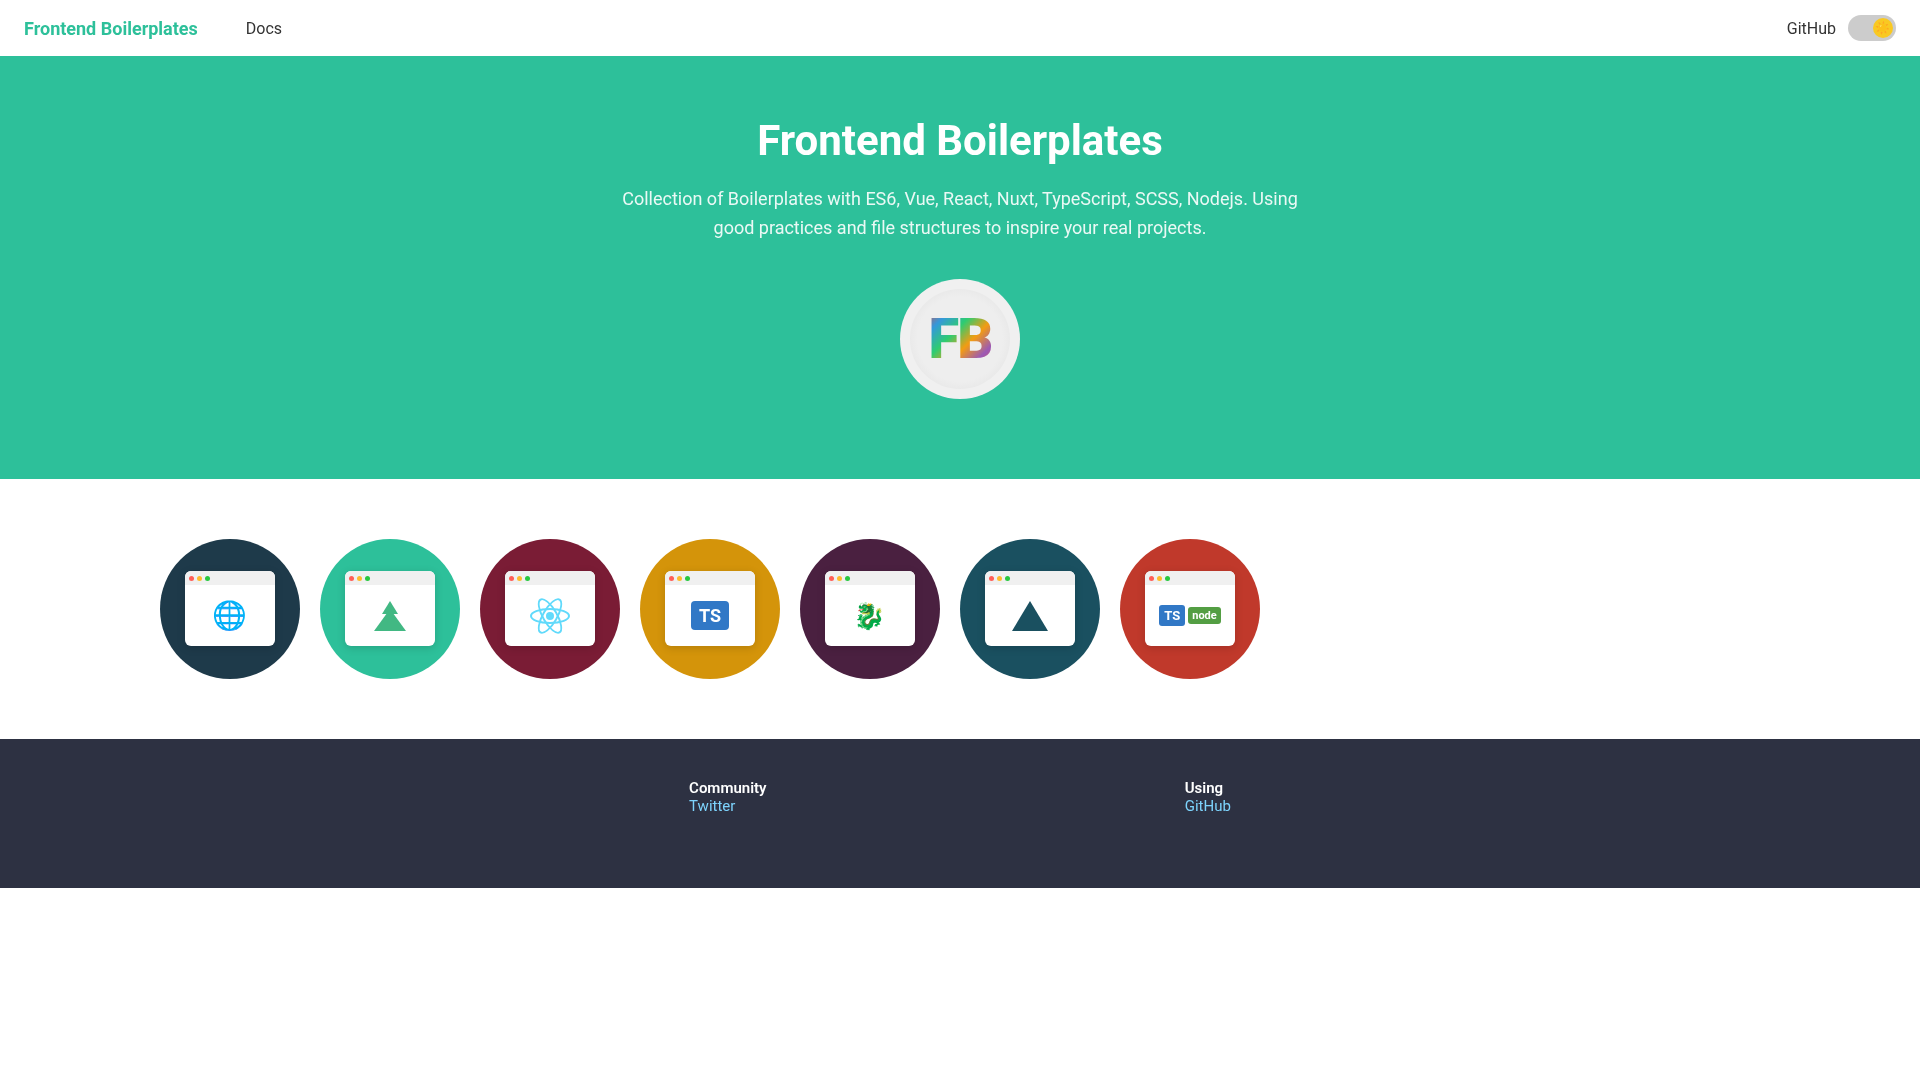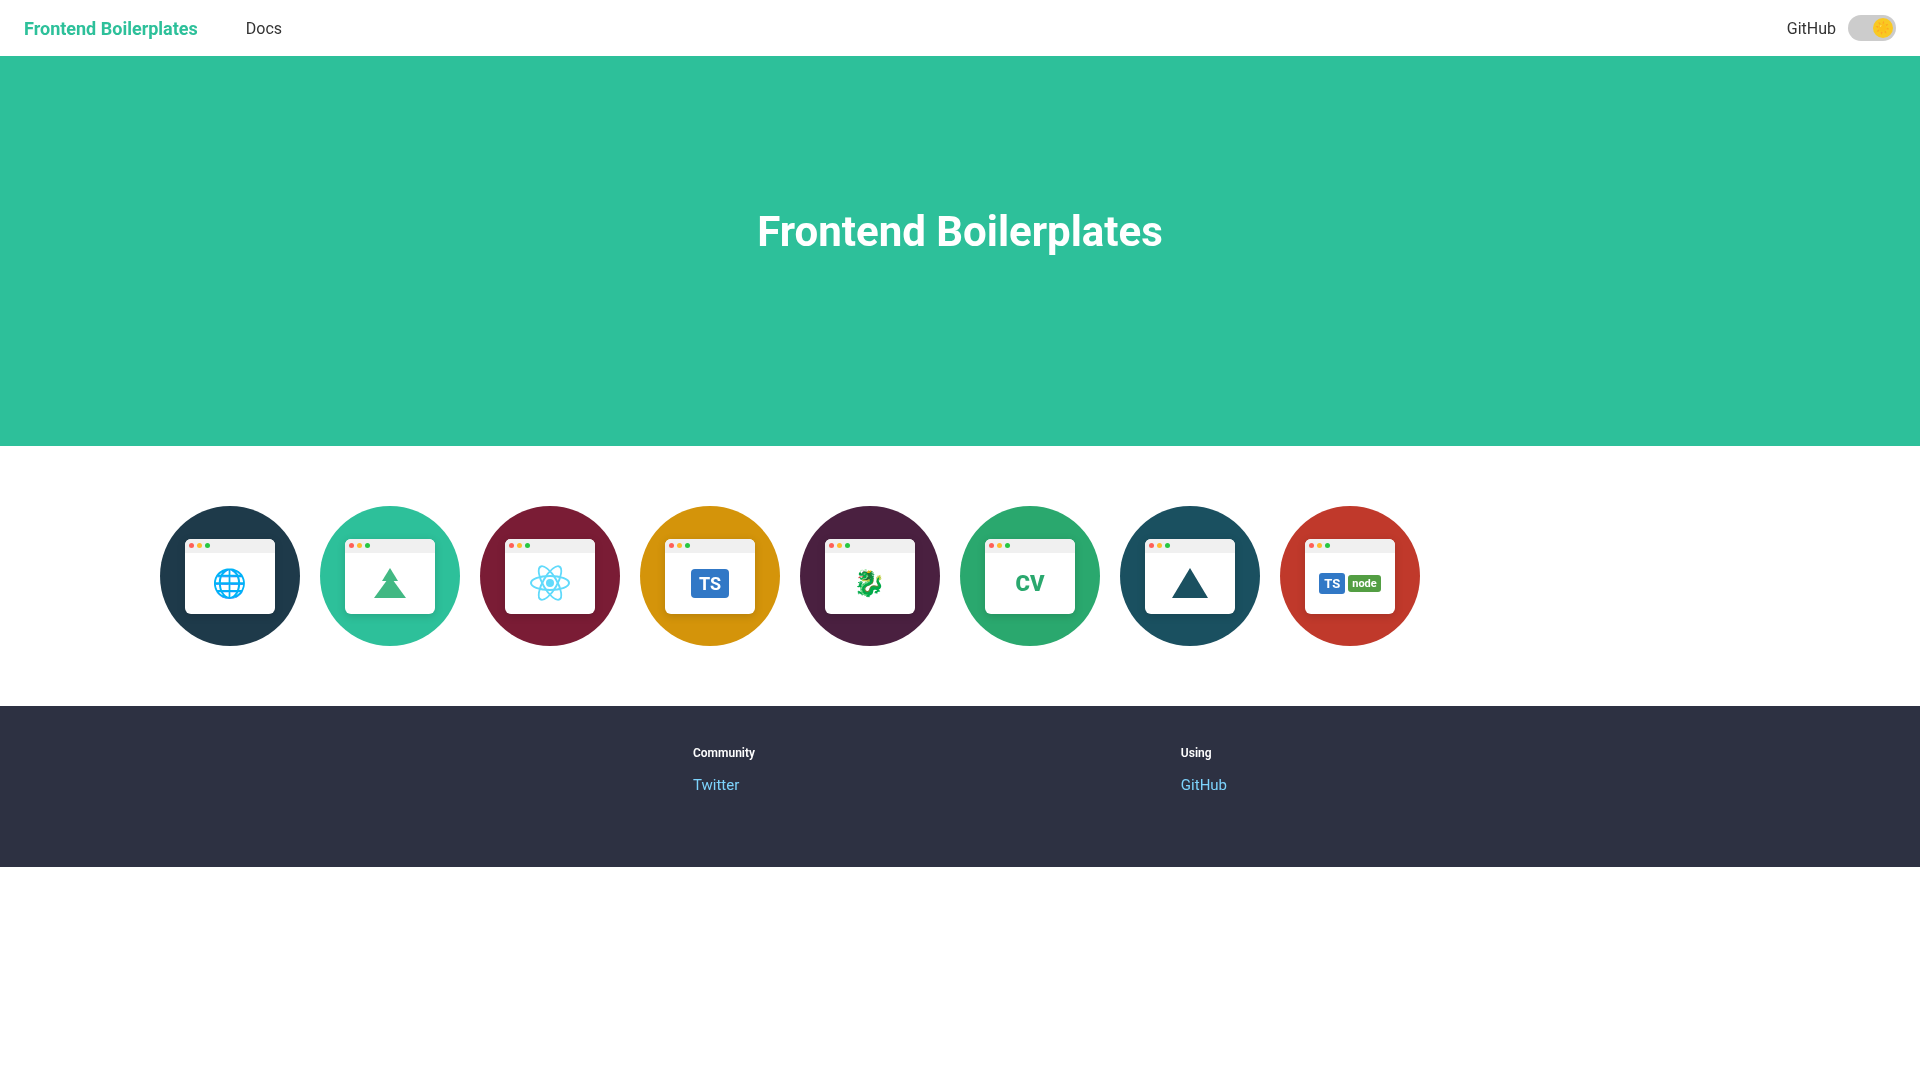--- a/index.html
+++ b/index.html
@@ -110,21 +110,21 @@
     footer {
       background: #2d3142;
       padding: 40px 24px 30px;
       color: #fff;
     }
     .footer-inner {
       max-width: 960px; margin: 0 auto;
       display: flex; justify-content: space-around;
       margin-bottom: 32px;
     }
-    .footer-col h3 { font-size: 12px; font-weight: 600; margin-bottom: 16px; }
+    .footer-col h3 { font-size: 15px; font-weight: 600; margin-bottom: 0; }
     .footer-col a { display: block; color: #7dd3fc; text-decoration: none; font-size: 15px; margin-bottom: 11px; }
     .footer-bottom {
       text-align: center; color: #adb5bd; font-size: 14px;
     }
 
     
     .vue-chevron {
       display: flex; flex-direction: column; align-items: center;
     }
 
@@ -182,20 +182,26 @@
   <span class="nav-github">GitHub</span>
   <div class="toggle-switch">
     <div class="knob">
       <span>☀️</span>
     </div>
   </div>
 </nav>
 
 <section class="hero">
   <h1 class="hero-title">Frontend Boilerplates</h1>
+  <p class="hero-subtitle">Collection of Boilerplates with ES6, Vue, React, Nuxt, TypeScript, SCSS, Nodejs. Using good practices and file structures to inspire your real projects.</p>
+  <div class="hero-logo">
+    <div class="hero-logo-inner">
+      <span class="fb-text">FB</span>
+    </div>
+  </div>
 </section>
 
 <section class="icons-section">
 
   <div class="icon-circle circle-darkblue">
     <div class="browser-win">
       <div class="browser-bar">
         <div class="browser-dot" style="background:#ff5f57"></div>
         <div class="browser-dot" style="background:#febc2e"></div>
         <div class="browser-dot" style="background:#28c840"></div>
@@ -261,32 +267,20 @@
         <div class="browser-dot" style="background:#ff5f57"></div>
         <div class="browser-dot" style="background:#febc2e"></div>
         <div class="browser-dot" style="background:#28c840"></div>
       </div>
       <div class="browser-content">
         <span style="font-size:26px;">🐉</span>
       </div>
     </div>
   </div>
 
-  <div class="icon-circle circle-green2">
-    <div class="browser-win">
-      <div class="browser-bar">
-        <div class="browser-dot" style="background:#ff5f57"></div>
-        <div class="browser-dot" style="background:#febc2e"></div>
-        <div class="browser-dot" style="background:#28c840"></div>
-      </div>
-      <div class="browser-content">
-        <span class="cv-text">CV</span>
-      </div>
-    </div>
-  </div>
 
   <div class="icon-circle circle-teal">
     <div class="browser-win">
       <div class="browser-bar">
         <div class="browser-dot" style="background:#ff5f57"></div>
         <div class="browser-dot" style="background:#febc2e"></div>
         <div class="browser-dot" style="background:#28c840"></div>
       </div>
       <div class="browser-content">
         <div class="nuxt-tri" style="border-bottom-color:#1a5060;"></div>

